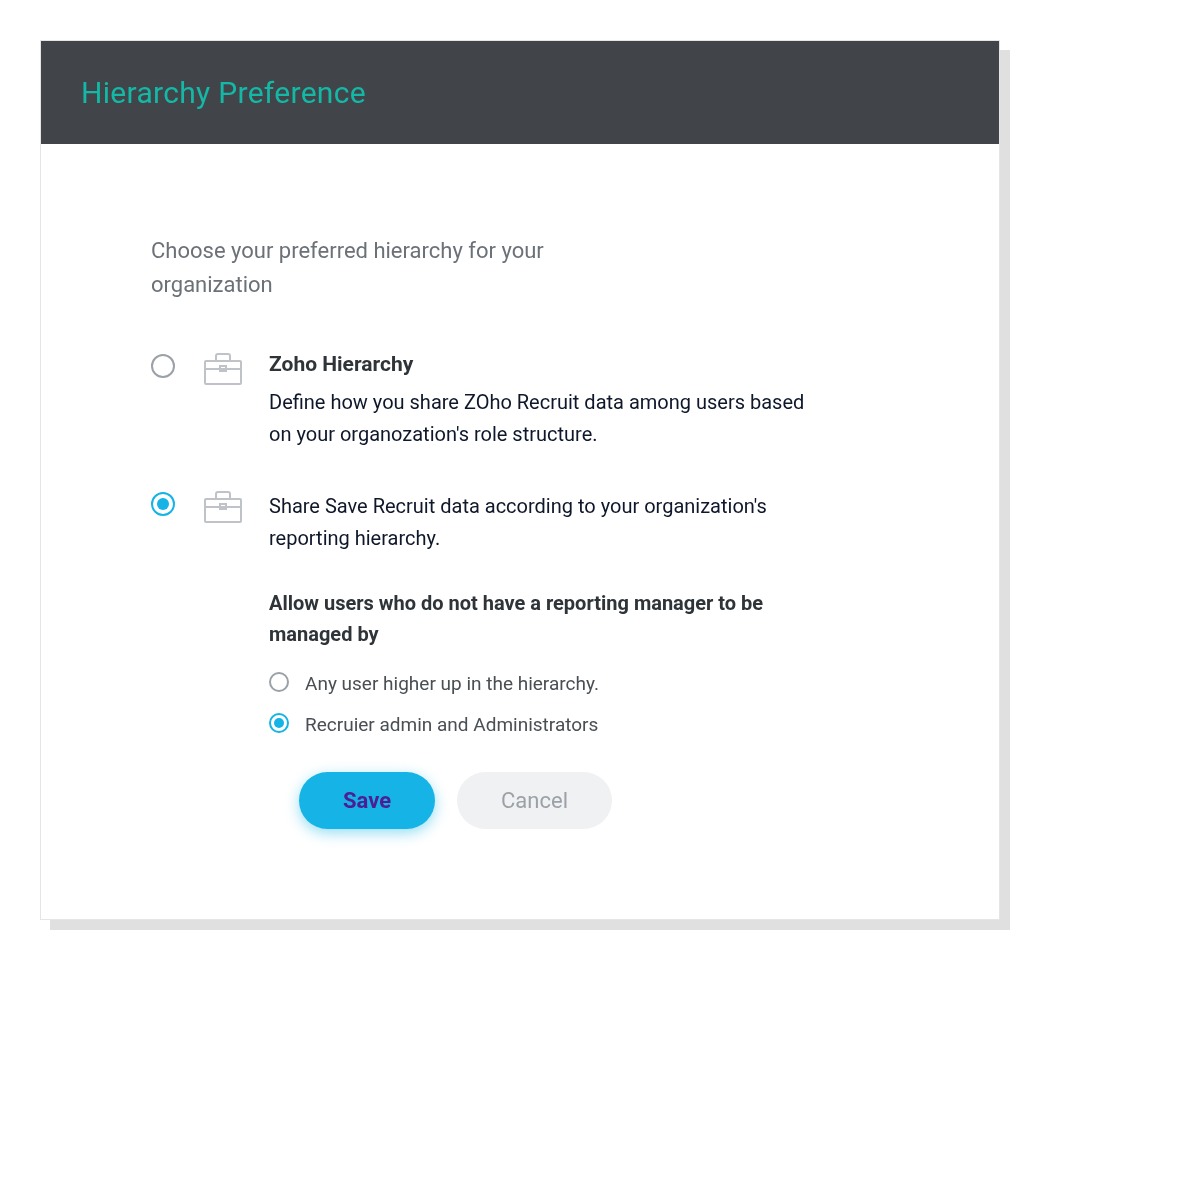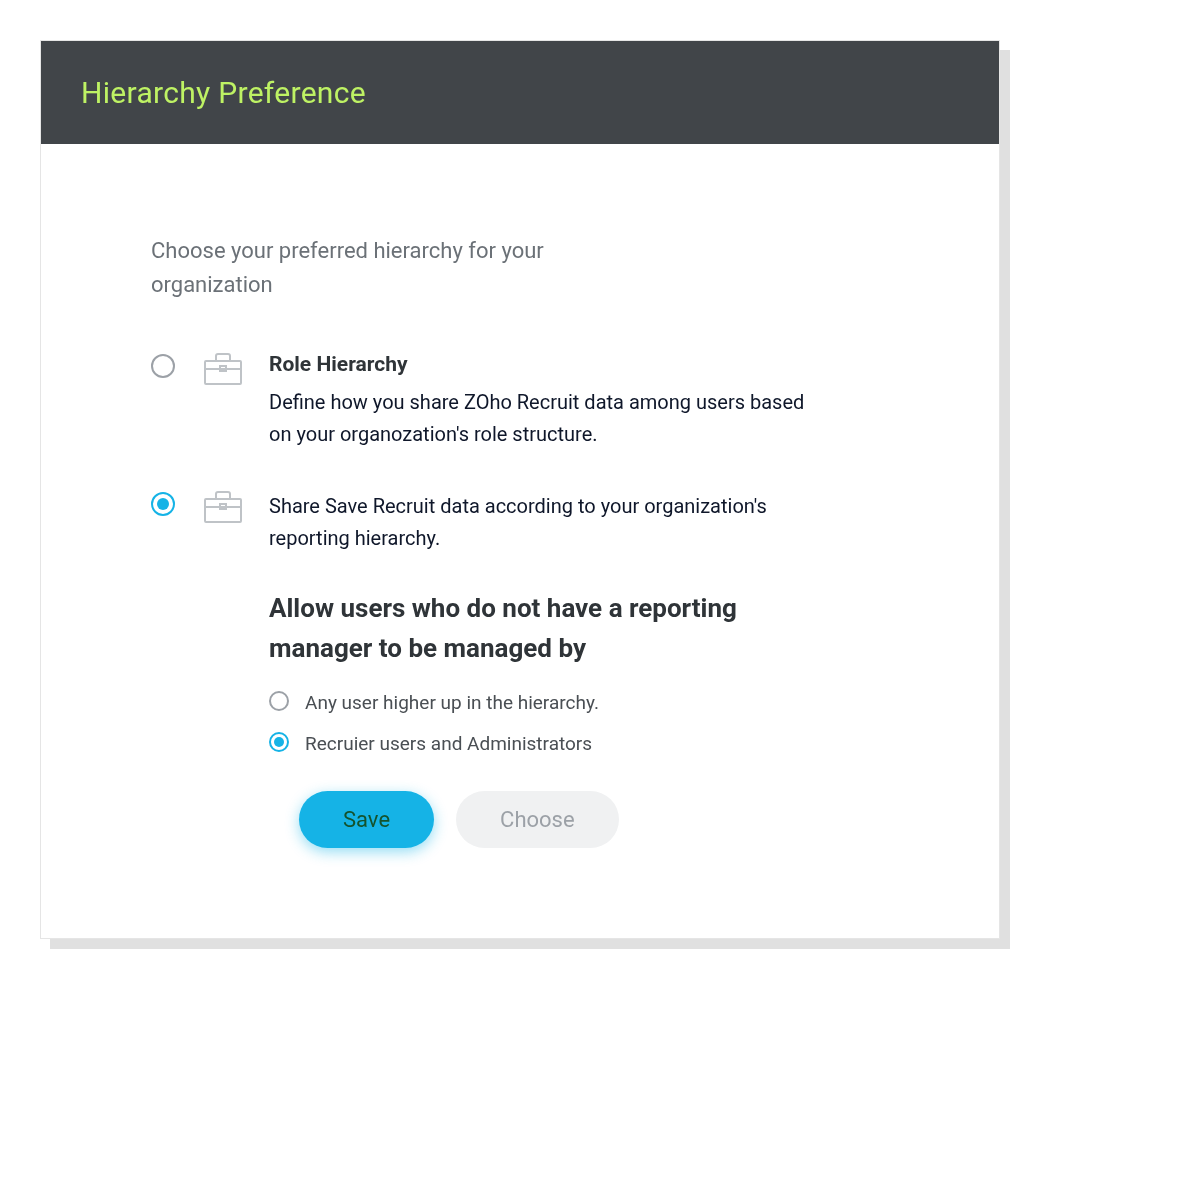--- a/index.html
+++ b/index.html
@@ -14,21 +14,21 @@
       width: 960px;
       background: #ffffff;
       box-shadow: 10px 10px 0px rgba(0,0,0,0.12);
       border: 1px solid #e5e5e5;
     }
     .modal-header {
       background: #414549;
       padding: 34px 40px;
     }
     .modal-title {
-      color: #bef264;
+      color: #14b8a6;
       font-size: 30px;
       font-weight: 400;
       letter-spacing: 0.3px;
     }
     .modal-body {
       padding: 90px 70px 50px 110px;
     }
     .intro {
       color: #6b7177;
       font-size: 22px;
@@ -89,21 +89,21 @@
       color: #2f3438;
       margin-bottom: 10px;
     }
     .opt-desc {
       font-size: 20px;
       color: #0f172a;
       line-height: 1.6;
       font-weight: 400;
     }
     .sub-heading {
-      font-size: 26px;
+      font-size: 20px;
       font-weight: 700;
       color: #2f3438;
       line-height: 1.55;
       margin-top: 34px;
       margin-bottom: 22px;
     }
     .sub-option {
       display: flex;
       align-items: flex-start;
       margin-bottom: 18px;
@@ -144,23 +144,23 @@
     .btn {
       border: none;
       border-radius: 999px;
       padding: 16px 44px;
       font-size: 22px;
       cursor: pointer;
       font-family: inherit;
     }
     .btn-primary {
       background: #15b3e6;
-      color: #14532d;
+      color: #4c1d95;
       box-shadow: 0 4px 14px rgba(21,179,230,0.45);
-      font-weight: 400;
+      font-weight: 700;
     }
     .btn-secondary {
       background: #f0f1f2;
       color: #9ca1a7;
       font-weight: 400;
     }
   </style>
 </head>
 <body>
 
@@ -177,21 +177,21 @@
       </div>
       <div class="icon-col">
         <svg width="40" height="36" viewBox="0 0 40 36">
           <rect class="briefcase" x="2" y="11" width="36" height="23" rx="1"></rect>
           <path class="briefcase" d="M13 11 V6 a2 2 0 0 1 2 -2 h10 a2 2 0 0 1 2 2 V11"></path>
           <line class="briefcase" x1="2" y1="19" x2="38" y2="19"></line>
           <rect class="briefcase" x="17" y="16" width="6" height="5"></rect>
         </svg>
       </div>
       <div class="content-col">
-        <div class="opt-title">Role Hierarchy</div>
+        <div class="opt-title">Zoho Hierarchy</div>
         <div class="opt-desc">Define how you share ZOho Recruit data among users based on your organozation's role structure.</div>
       </div>
     </div>
 
     <div class="option-row">
       <div class="radio-outer selected">
         <div class="radio-inner"></div>
       </div>
       <div class="icon-col">
         <svg width="40" height="36" viewBox="0 0 40 36">
@@ -210,24 +210,24 @@
           <div class="sub-radio">
             
           </div>
           <div class="sub-label">Any user higher up in the hierarchy.</div>
         </div>
 
         <div class="sub-option">
           <div class="sub-radio selected">
             <div class="sub-radio-inner"></div>
           </div>
-          <div class="sub-label">Recruier users and Administrators</div>
+          <div class="sub-label">Recruier admin and Administrators</div>
         </div>
 
         <div class="button-row">
           <button class="btn btn-primary">Save</button>
-          <button class="btn btn-secondary">Choose</button>
+          <button class="btn btn-secondary">Cancel</button>
         </div>
       </div>
     </div>
 
   </div>
 </div>
 
 </body></html>

